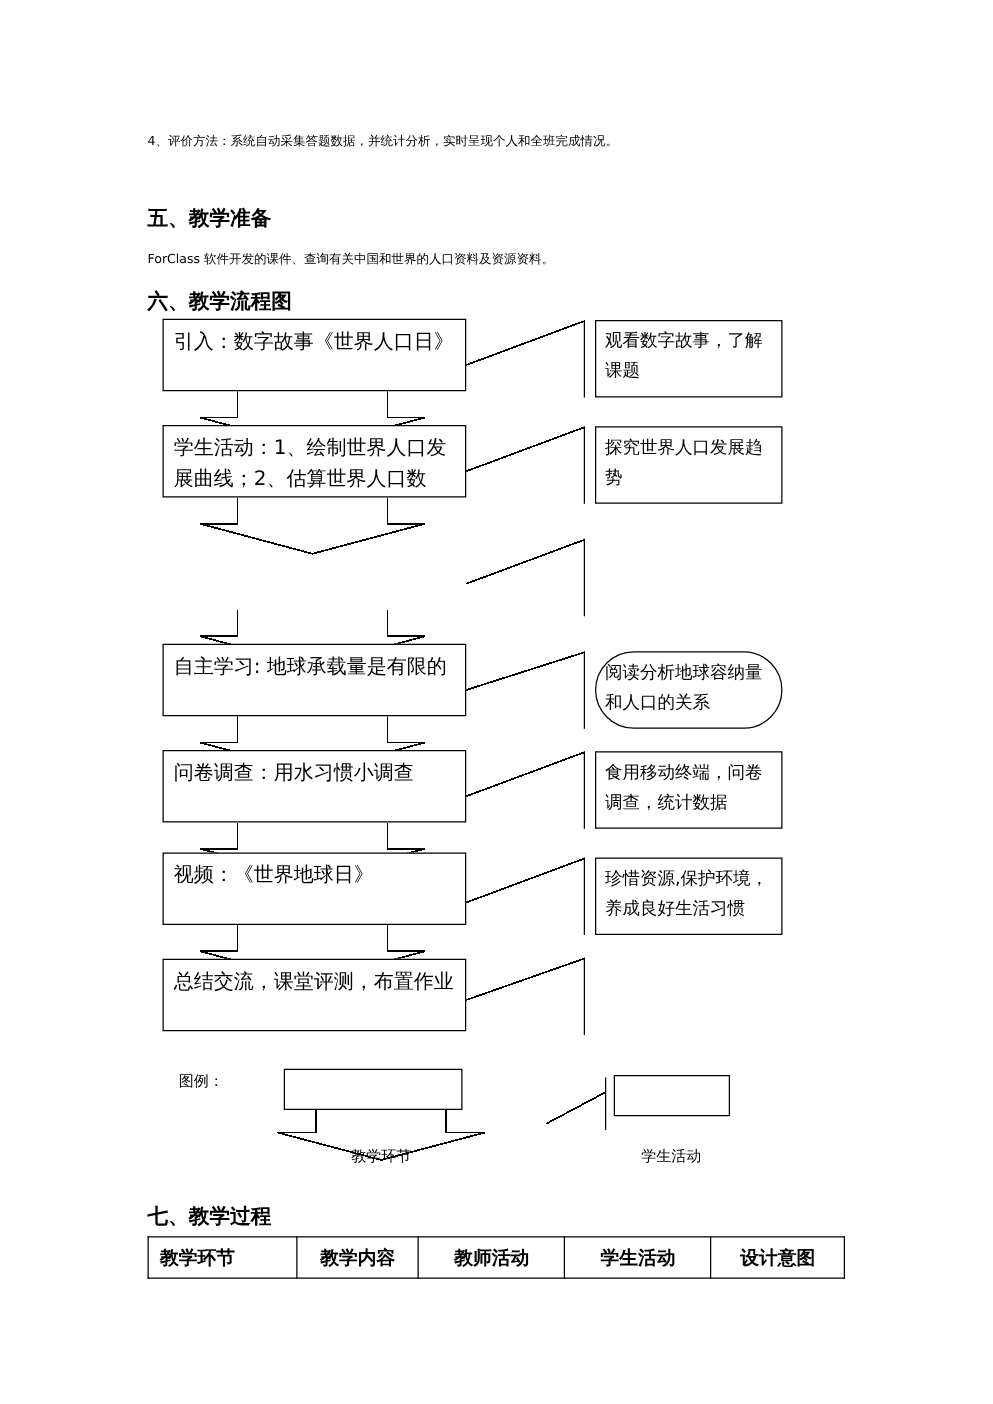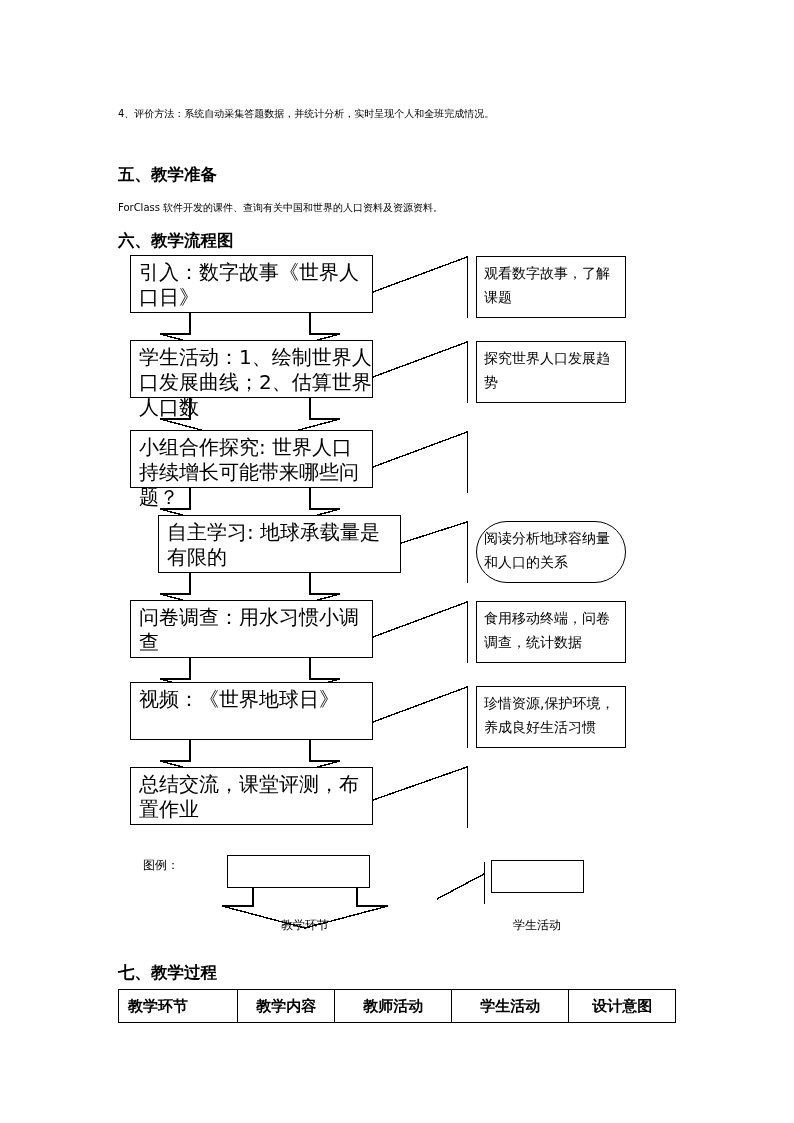--- a/index.html
+++ b/index.html
@@ -26,21 +26,21 @@
 
   
   .fc{position:absolute;left:0;top:0;width:794px;height:700px;}
   .box{
     position:absolute;border:1.4px solid #000;background:#fff;
     box-sizing:border-box;
   }
   .box .txt{
     position:absolute;left:8px;right:0;top:4px;
     font-family:"DejaVu Sans","Liberation Sans",sans-serif;
-    font-size:20px;line-height:25px;color:#000;
+    font-size:16px;line-height:25px;color:#000;
   }
   .box.right .txt{left:7px;right:5px;font-size:14px;line-height:24px;}
   .vbar{position:absolute;width:0;border-left:1.4px solid #000;}
   .diag{position:absolute;overflow:visible;}
 
   
   .legend-label{
     position:absolute;
     font-family:"DejaVu Sans","Liberation Sans",sans-serif;
     font-size:12px;color:#000;text-align:center;
@@ -115,24 +115,21 @@
     <div class="vbar" style="left:467px;top:686px;height:62px;"></div>
     <div class="vbar" style="left:467px;top:766px;height:62px;"></div>
     <div class="vbar" style="left:484px;top:862px;height:42px;"></div>
 
     <div class="box" style="left:130px;top:255px;width:243px;height:58px;">
       <div class="txt">引入：数字故事《世界人口日》</div>
     </div>
     <div class="box" style="left:130px;top:340px;width:243px;height:58px;">
       <div class="txt">学生活动：1、绘制世界人口发展曲线；2、估算世界人口数</div>
     </div>
-    <div class="box" style="left:130px;top:430px;width:243px;height:58px;">
-      <div class="txt">小组合作探究: 世界人口持续增长可能带来哪些问题？</div>
-    </div>
-    <div class="box" style="left:130px;top:515px;width:243px;height:58px;margin-left:28px;">
+    <div class="box" style="left:130px;top:515px;width:243px;height:58px;">
       <div class="txt">自主学习: 地球承载量是有限的</div>
     </div>
     <div class="box" style="left:130px;top:682px;width:243px;height:58px;">
       <div class="txt">视频：《世界地球日》</div>
     </div>
     <div class="box" style="left:130px;top:600px;width:243px;height:58px;">
       <div class="txt">问卷调查：用水习惯小调查</div>
     </div>
     <div class="box" style="left:130px;top:767px;width:243px;height:58px;">
       <div class="txt">总结交流，课堂评测，布置作业</div>

